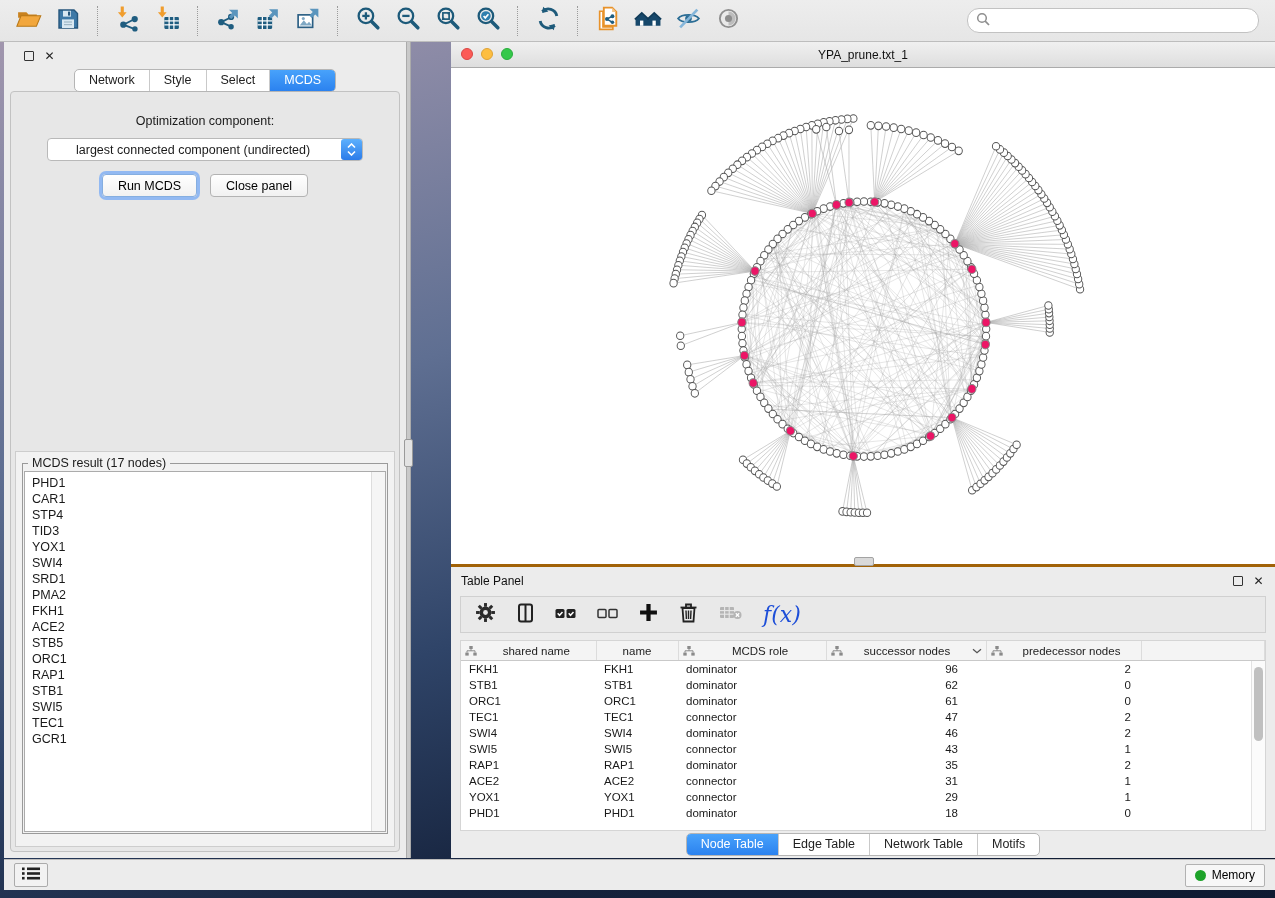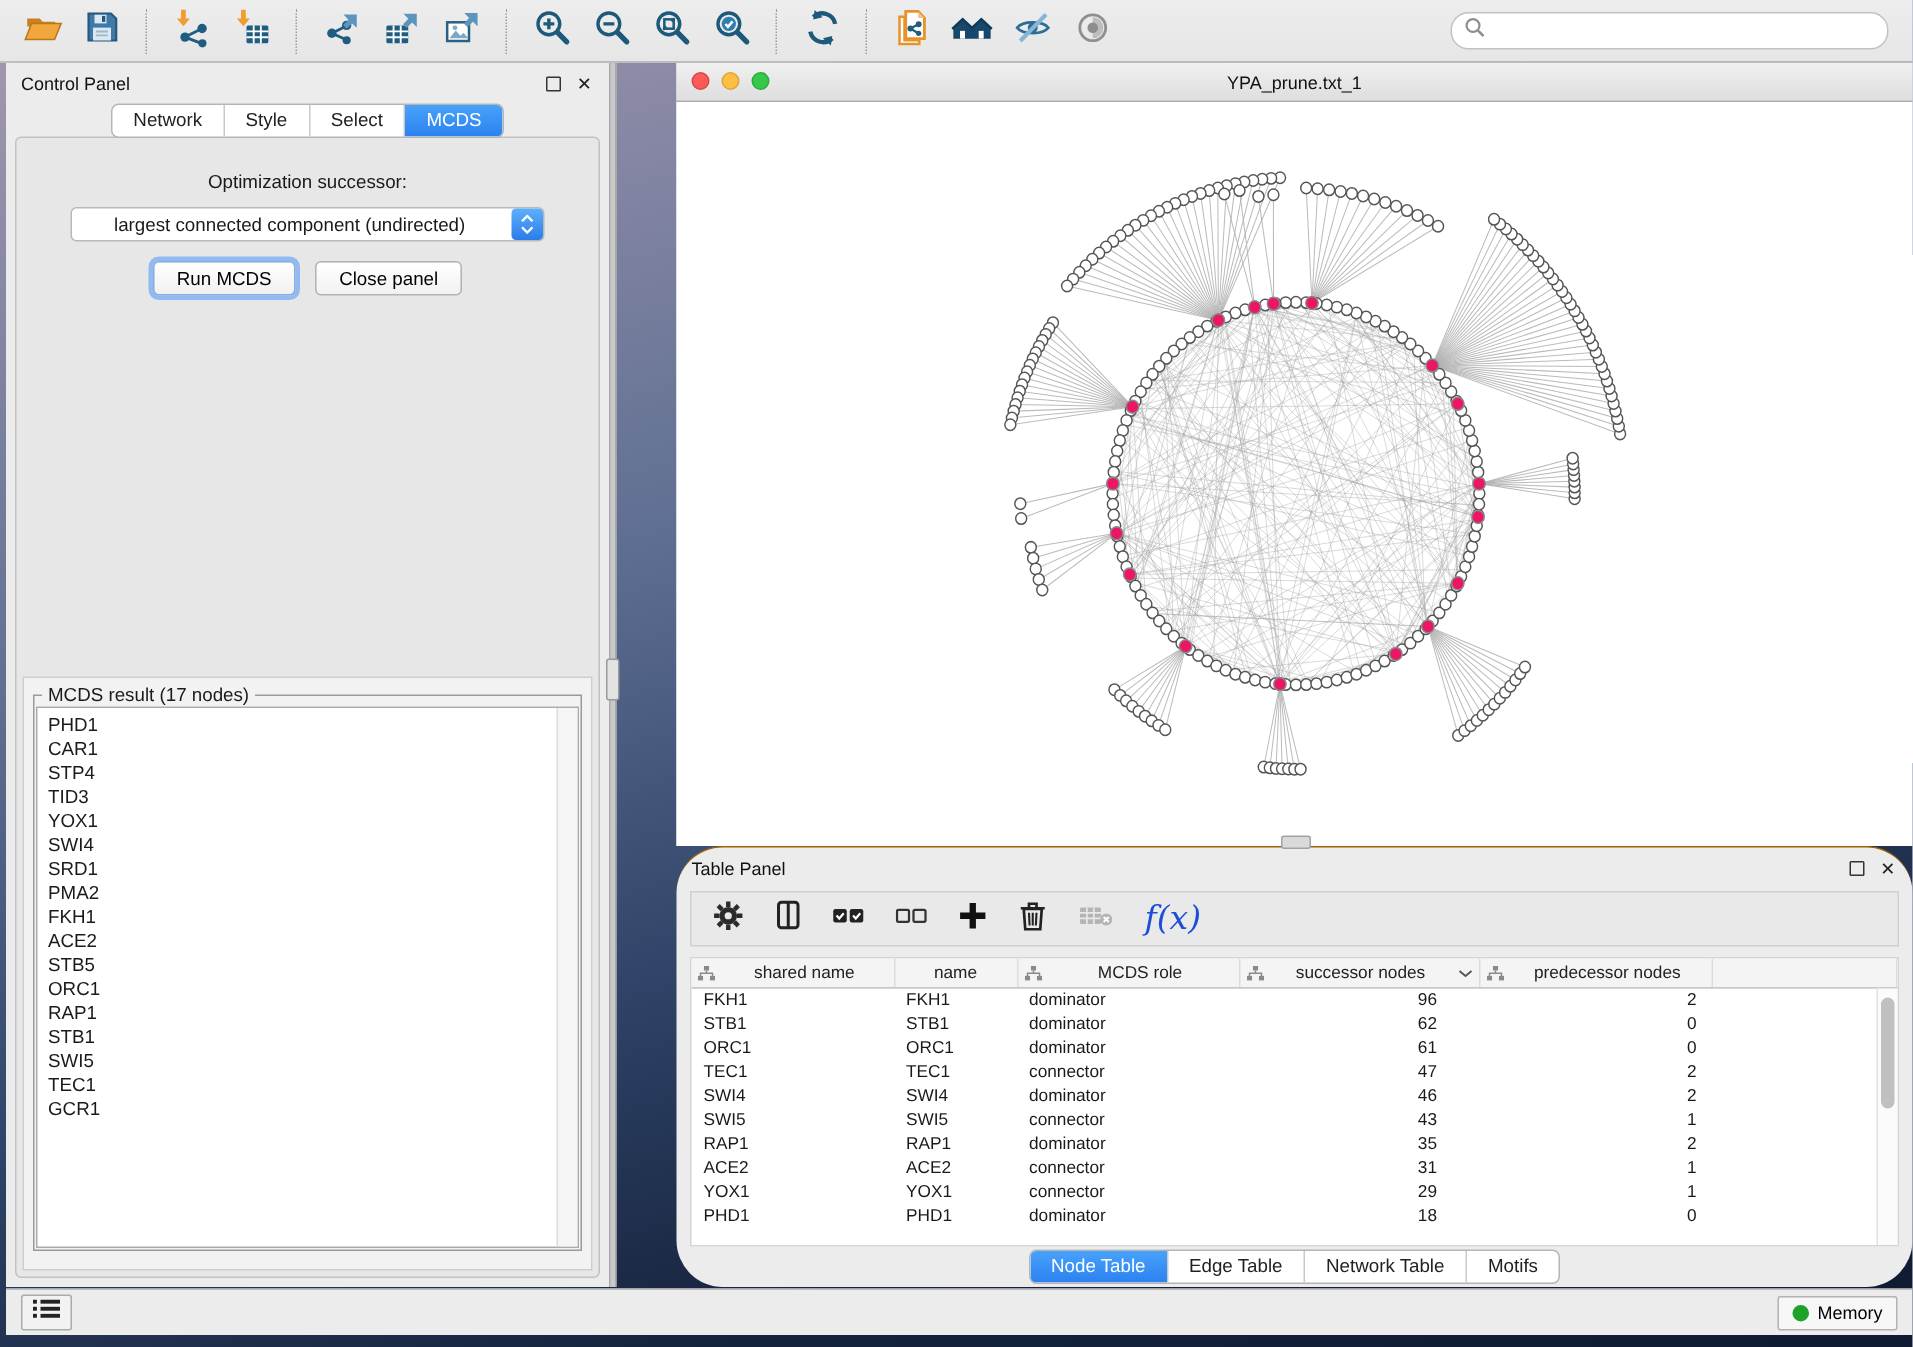--- a/index.html
+++ b/index.html
@@ -57,21 +57,21 @@
   .network-window{height:522px;display:flex;flex-direction:column;background:#fff;position:relative;}
   .nw-titlebar{height:25px;background:linear-gradient(#f0f0f0,#dedede);border-bottom:1px solid #ababab;
     position:relative;display:flex;align-items:center;justify-content:center;}
   .nw-title{font-size:12px;color:#111;}
   .tlights{position:absolute;left:10px;top:6px;display:flex;gap:8px;}
   .tlight{width:12px;height:12px;border-radius:50%;}
   .nw-canvas{flex:1;position:relative;background:#fff;}
   .nw-canvas svg{position:absolute;left:0;top:0;width:100%;height:100%;}
   .hgrip{position:absolute;bottom:-2px;left:50%;margin-left:-9px;width:18px;height:7px;background:#d9d9d9;border:1px solid #a3a3a3;border-radius:2px;z-index:3;}
   
-  .table-panel{flex:1;background:#ececec;border-top:1px solid #a16207;display:flex;flex-direction:column;min-height:0;border-radius:31px;}
+  .table-panel{flex:1;background:#ececec;border-top:3px solid #a16207;display:flex;flex-direction:column;min-height:0;}
   .tp-toolbar{margin:2px 9px 7px;border:1px solid #d0d0d0;background:#e9e9e9;height:37px;display:flex;align-items:center;padding:0 14px;gap:21px;box-sizing:border-box;}
   .tp-toolbar .ticon{display:flex;align-items:center;justify-content:center;}
   .fx{font-family:"DejaVu Serif","Liberation Serif",serif;font-style:italic;color:#1d4ed8;font-size:22px;}
   .tp-tablewrap{flex:1;margin:0 9px;background:#fff;border:1px solid #d5d5d5;position:relative;overflow:hidden;}
   table.ntable{border-collapse:collapse;table-layout:fixed;width:100%;}
   .ntable th{background:#f4f4f4;border-right:1px solid #dcdcdc;border-bottom:1px solid #c9c9c9;height:19px;
     font-weight:normal;font-size:11.5px;color:#222;padding:0;}
   .th-in{display:flex;align-items:center;padding:0 4px;}
   .th-in .hlabel{flex:1;text-align:center;white-space:nowrap;overflow:hidden;}
   .ntable td{font-size:11.5px;height:16px;padding:0 0 0 8px;white-space:nowrap;overflow:hidden;}
@@ -250,39 +250,38 @@
           <line x1="9.2" y1="9.2" x2="13" y2="13" stroke="#8e8e8e" stroke-width="1.7"></line>
         </svg></span>
     <input value="" style="">
   </div>
 </div>
 
 <div class="main">
 
   <div class="control-panel">
     <div class="panel-header">
-      <span class="ph-title">Control Panel</span>
       <span class="wicon">
           <span class="float-sq"></span>
         </span>
       <span class="wicon">
           <span>✕</span>
         </span>
     </div>
     <div class="tabrow">
       <div class="segtabs">
           <div class="ctab">Network</div>
           <div class="ctab">Style</div>
           <div class="ctab">Select</div>
           <div class="ctab active">MCDS</div>
         </div>
     </div>
     <div class="tab-pane">
       <div class="controls-area">
-        <div class="opt-label">Optimization successor:</div>
+        <div class="opt-label">Optimization component:</div>
         <div class="dropdown">
           <span class="dval">largest connected component (undirected)</span>
           <span class="stepper">
             <svg width="9" height="6" viewBox="0 0 9 6">
                 <path d="M1 4.5L4.5 1 8 4.5" stroke="#fff" stroke-width="1.6" fill="none"></path>
               </svg>
             <svg width="9" height="6" viewBox="0 0 9 6">
                 <path d="M1 1.5L4.5 5 8 1.5" stroke="#fff" stroke-width="1.6" fill="none"></path>
               </svg>
           </span>

